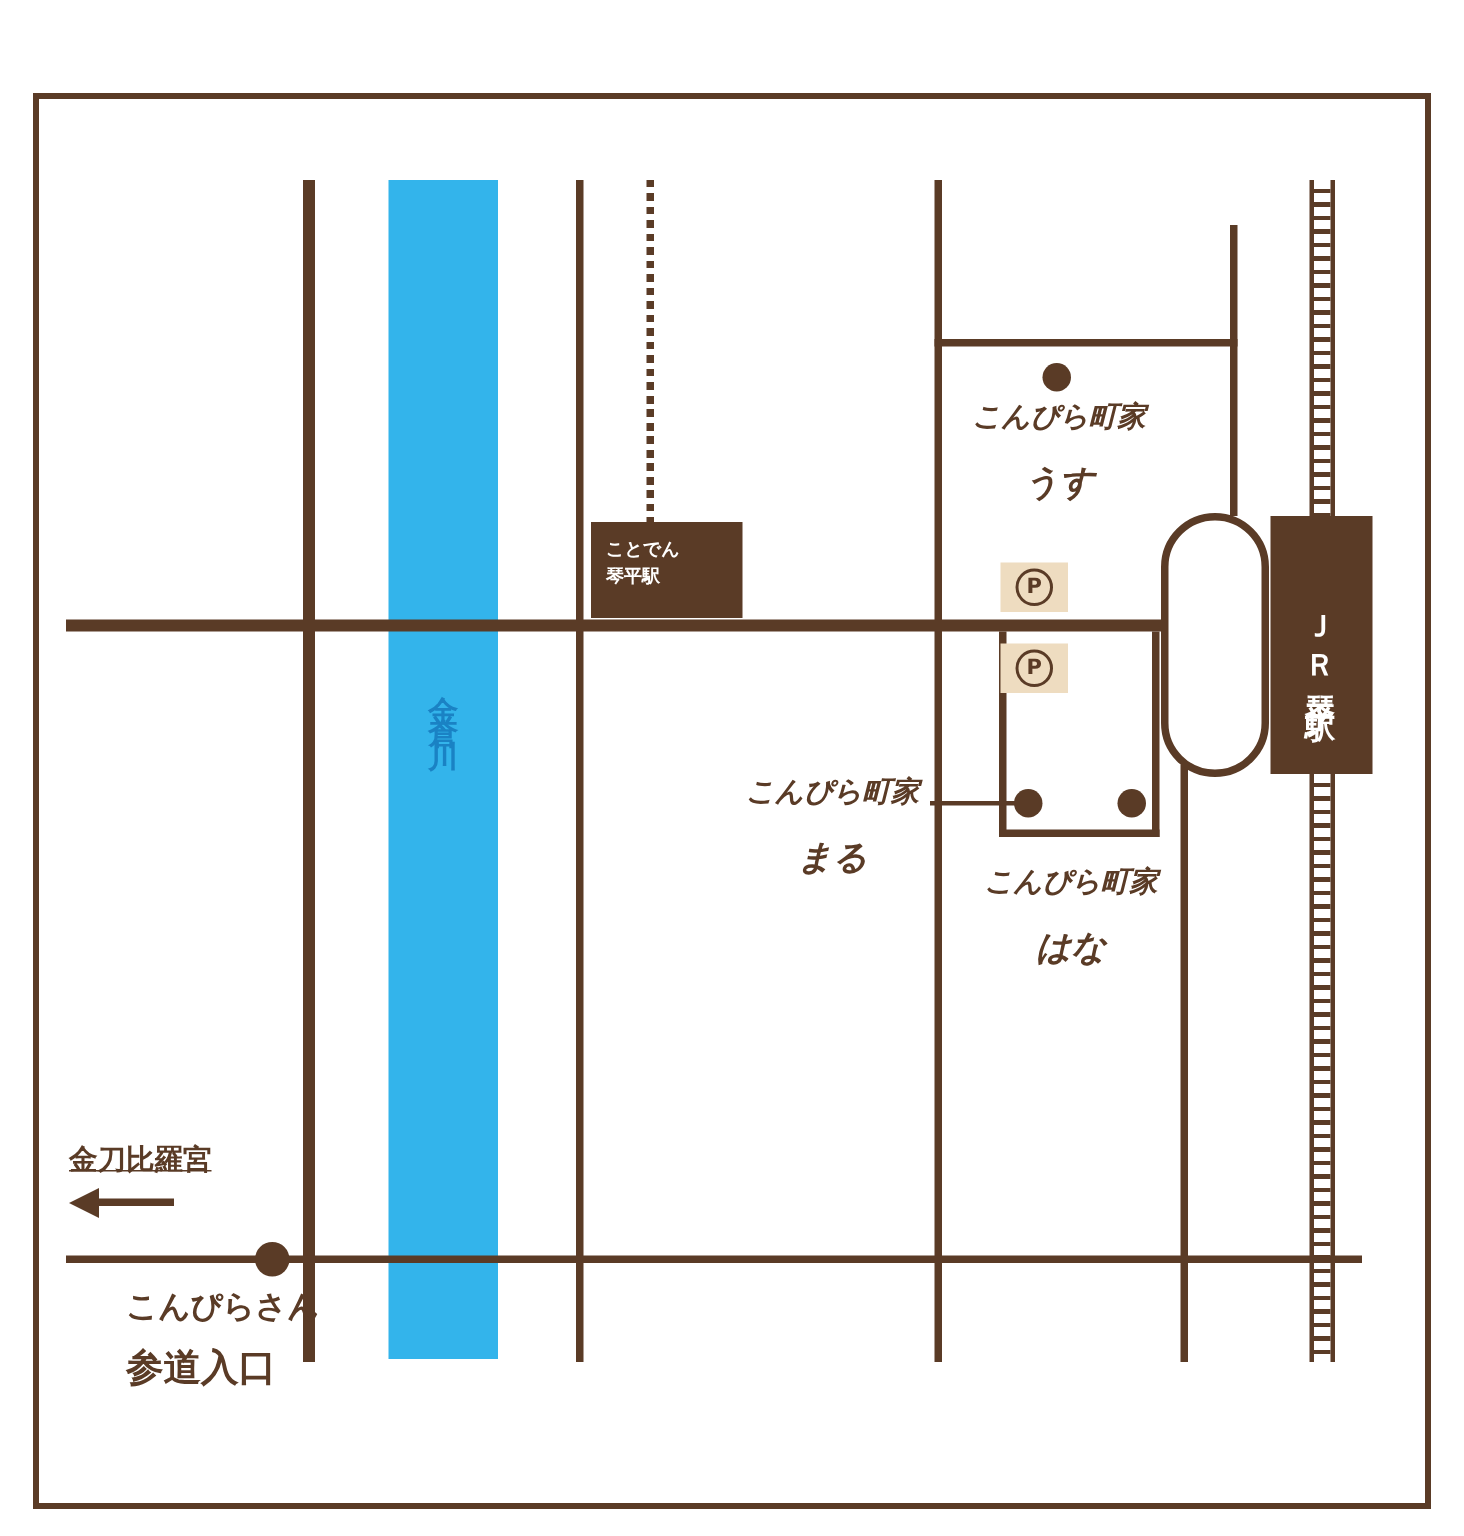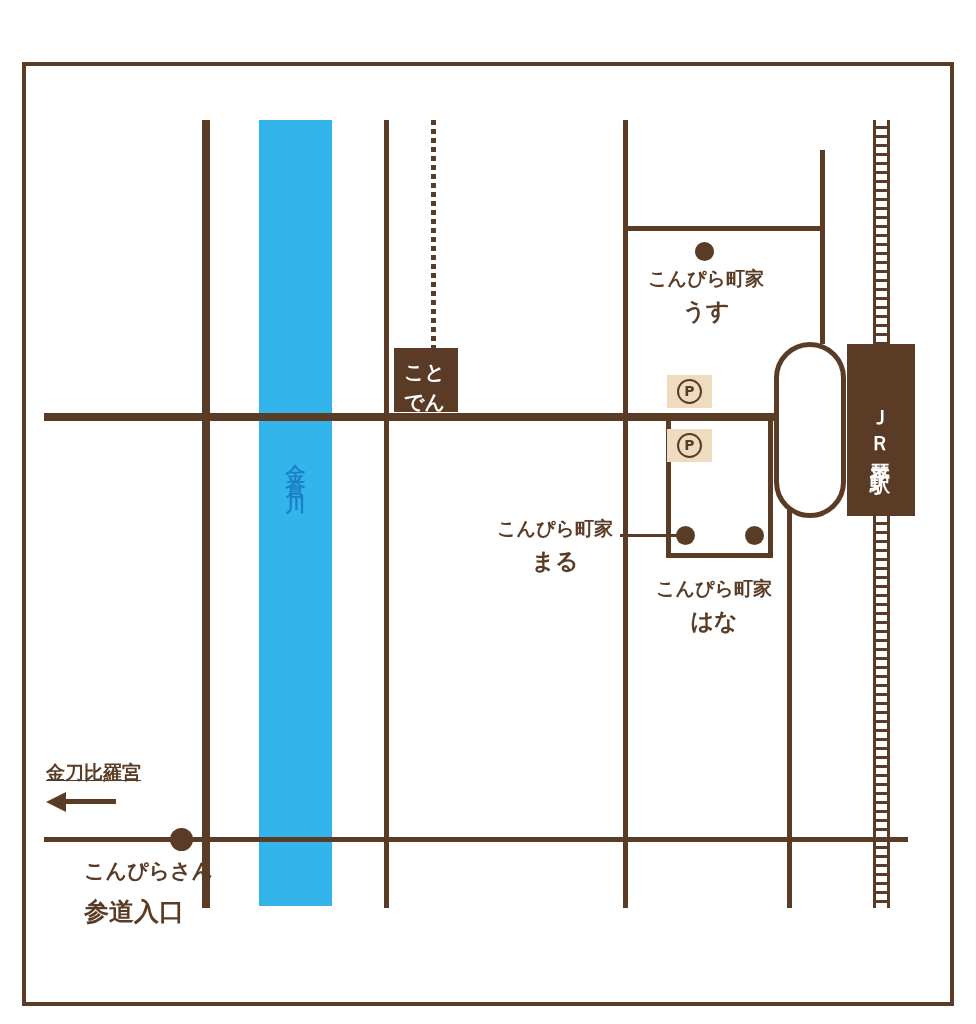--- a/index.html
+++ b/index.html
@@ -23,39 +23,39 @@
   .jr-track{
     position:absolute;left:873px;top:120px;width:11px;height:788px;
     border-left:3px solid var(--brown);border-right:3px solid var(--brown);
     background:repeating-linear-gradient(to bottom,transparent 0 6px,var(--brown) 6px 9px);
   }
   .oval{
     position:absolute;left:774px;top:342px;width:62px;height:166px;background:#ffffff;
     border:5px solid var(--brown);border-radius:40px;
   }
   .station{position:absolute;background:var(--brown);color:#ffffff;font-weight:700;}
-  .station-kotoden{left:394px;top:348px;width:64px;height:64px;padding:9px 0 0 10px;box-sizing:border-box;
-    font-size:20px;line-height:1.5;}
+  .station-kotoden{left:394px;top:348px;width:101px;height:64px;padding:9px 0 0 10px;box-sizing:border-box;
+    font-size:12px;line-height:1.5;}
   .station-jr{
     left:847px;top:344px;width:68px;height:172px;display:flex;align-items:center;justify-content:center;
     writing-mode:vertical-rl;text-orientation:upright;font-size:20px;letter-spacing:6px;
   }
   .pbox{
     position:absolute;width:45px;height:33px;background:var(--parkingBg);
     display:flex;align-items:center;justify-content:center;
   }
   .pcircle{
     width:21px;height:21px;border:2px solid var(--brown);border-radius:50%;
     color:var(--brown);font-size:14px;font-weight:700;line-height:21px;text-align:center;
   }
   .dot{position:absolute;background:var(--brown);border-radius:50%;}
   .label{position:absolute;font-weight:700;color:var(--brown);}
   .label .l1{font-size:19px;line-height:1.1;}
-  .label .l2{font-size:23px;line-height:1.1;margin-top:10px;}
-  .center{text-align:center;}
+  .label .l2{font-size:23px;line-height:1.1;margin-top:21px;}
+  .center{text-align:center;font-style:italic;}
   .river-label{
     position:absolute;left:283px;top:448px;height:140px;
     writing-mode:vertical-rl;text-orientation:upright;
     color:var(--riverText);font-size:20px;font-weight:700;letter-spacing:15px;
   }
   .connector{position:absolute;left:620px;top:534px;width:58px;height:3px;background:var(--brown);}
   .arrow-shaft{position:absolute;left:64px;top:799px;width:52px;height:5px;background:var(--brown);}
   .arrow-head{
     position:absolute;left:46px;top:792px;width:0;height:0;
     border-top:10px solid transparent;border-bottom:10px solid transparent;

